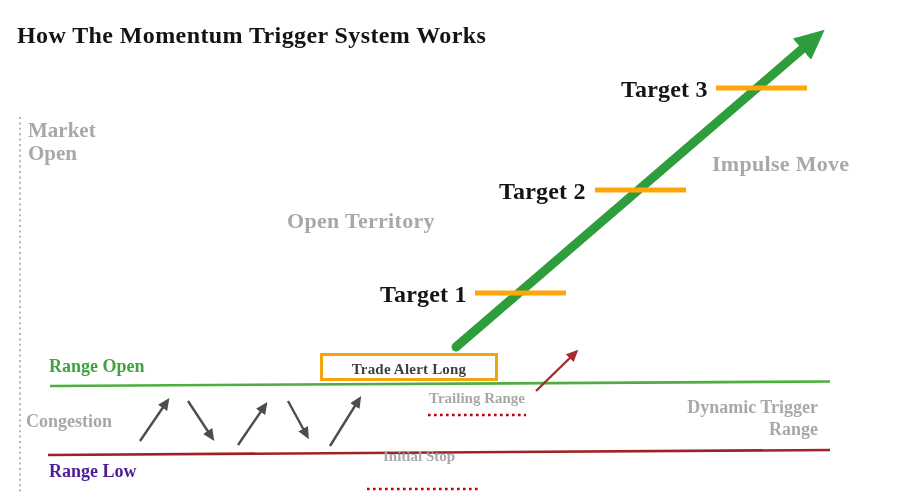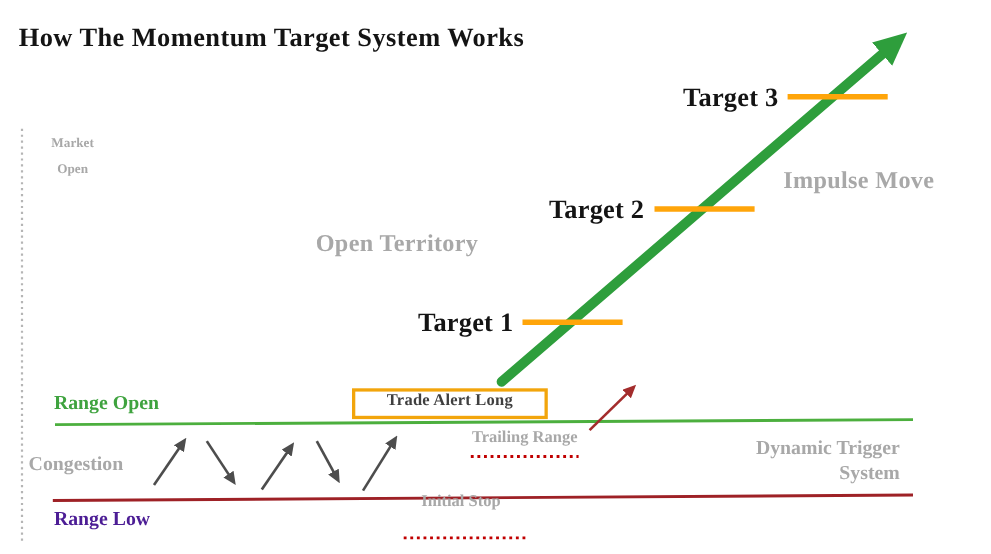--- a/index.html
+++ b/index.html
@@ -27,22 +27,22 @@
   .title {
     left: 17px; top: 22px;
     font-size: 24px;
     letter-spacing: 0.4px;
     color: #141414;
   }
   .gray { color: #a8a8a8; }
   .market-open {
     left: 28px; top: 119px;
     width: 76px;
-    text-align: center;
-    font-size: 12px;
+    text-align: left;
+    font-size: 21px;
     line-height: 23px;
     white-space: normal;
   }
   .open-territory { left: 287px; top: 208px; font-size: 22px; letter-spacing: 0.3px; }
   .impulse-move  { left: 712px; top: 151px; font-size: 22px; letter-spacing: 0.3px; }
   .target-label  { font-size: 24px; color: #141414; letter-spacing: 0.2px; }
   .target-1 { left: 380px; top: 281px; }
   .target-2 { left: 499px; top: 178px; }
   .target-3 { left: 621px; top: 76px; }
   .range-high { left: 49px; top: 356px; font-size: 18px; color: #3fa33f; }
@@ -56,21 +56,21 @@
     line-height: 22px;
     white-space: normal;
   }
   .trade-alert-box {
     position: absolute;
     left: 320px; top: 353px;
     width: 178px; height: 28px;
     background: #ffffff;
     border: 3px solid #f2a50c;
     display: flex;
-    align-items: flex-start;
+    align-items: flex-end;
     justify-content: center;
     font-weight: 700;
     font-size: 15px;
     color: #3f3f3f;
     letter-spacing: 0.2px;
   }
   .trailing-stop { left: 429px; top: 390px; font-size: 15px; }
   .initial-stop  { left: 383px; top: 448px; font-size: 15px; }
 </style>
 </head>
@@ -109,42 +109,42 @@
       <line x1="188" y1="401" x2="211" y2="436" marker-end="url(#gray-head)"></line>
       <line x1="238" y1="445" x2="264" y2="407" marker-end="url(#gray-head)"></line>
       <line x1="288" y1="401" x2="306" y2="434" marker-end="url(#gray-head)"></line>
       <line x1="330" y1="446" x2="358" y2="401" marker-end="url(#gray-head)"></line>
     </g>
 
     <line x1="428" y1="415" x2="526" y2="415" stroke="#c00000" stroke-width="2.6" stroke-dasharray="2.6 3.4"></line>
     <line x1="367" y1="489" x2="481" y2="489" stroke="#c00000" stroke-width="2.6" stroke-dasharray="2.6 3.4"></line>
   </svg>
 
-  <div class="label title">How The Momentum Target System Works</div>
+  <div class="label title">How The Momentum Trigger System Works</div>
 
   <div class="label gray market-open">
     <span>Market</span><br>
     <span>Open</span>
   </div>
 
   <div class="label gray impulse-move">Impulse Move</div>
 
   <div class="label gray open-territory">Open Territory</div>
 
   <div class="label target-label target-1">Target 1</div>
   <div class="label target-label target-2">Target 2</div>
   <div class="label target-label target-3">Target 3</div>
 
   <div class="label range-high">Range Open</div>
 
   <div class="label gray congestion">Congestion</div>
 
   <div class="label gray dtr">
     <span>Dynamic Trigger</span><br>
-    <span>System</span>
+    <span>Range</span>
   </div>
 
   <div class="label range-low">Range Low</div>
 
   <div class="trade-alert-box">
     <span>Trade Alert Long</span>
   </div>
 
   <div class="label gray trailing-stop">Trailing Range</div>
 

